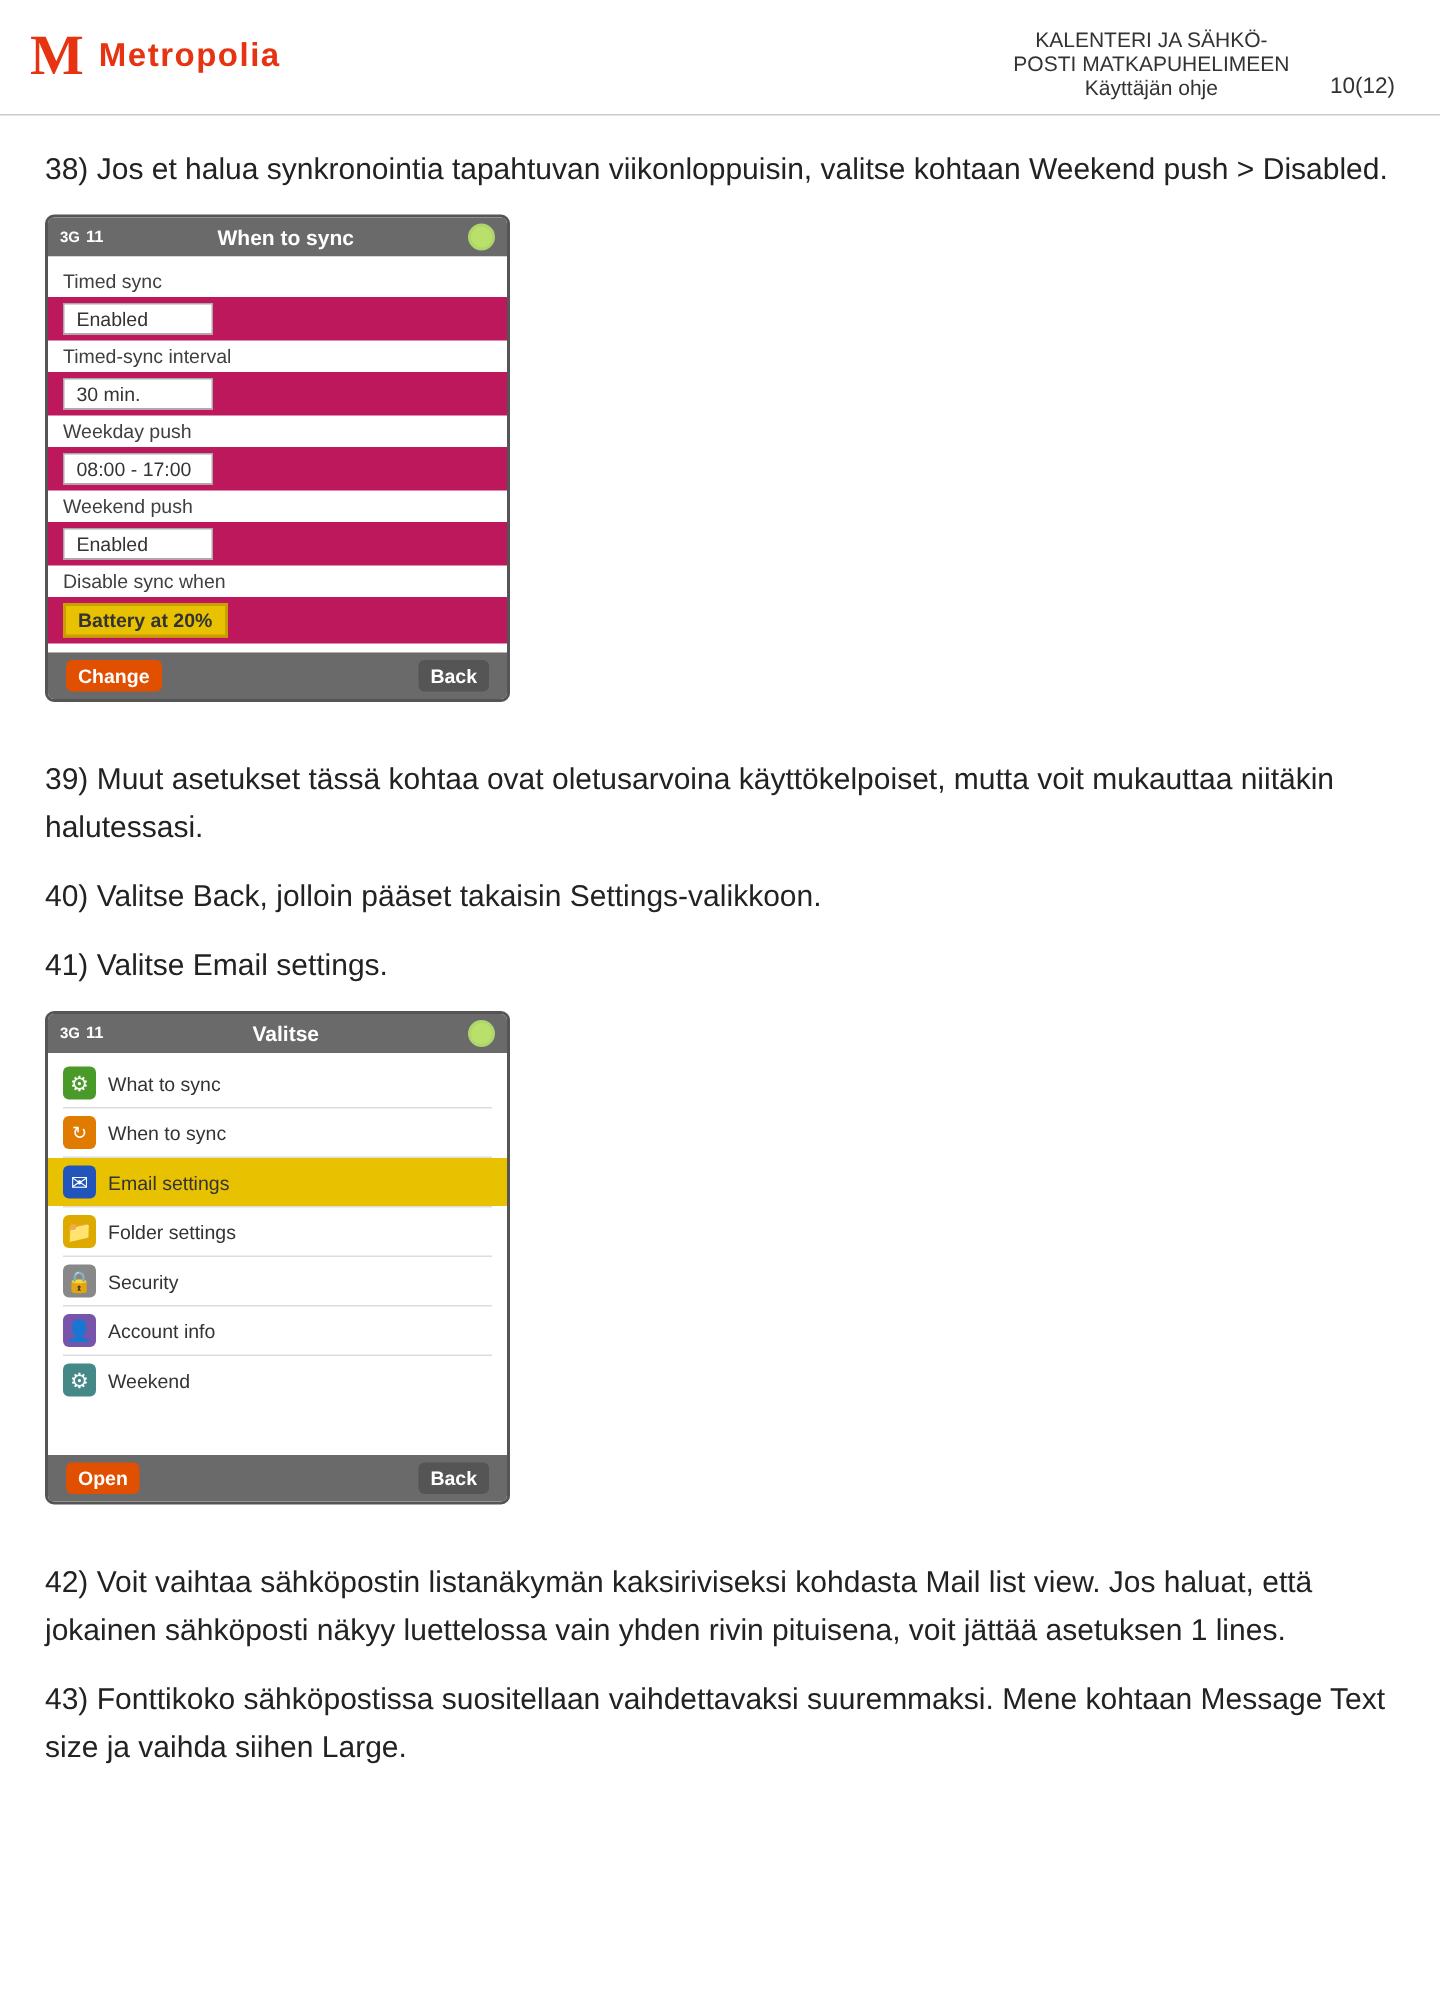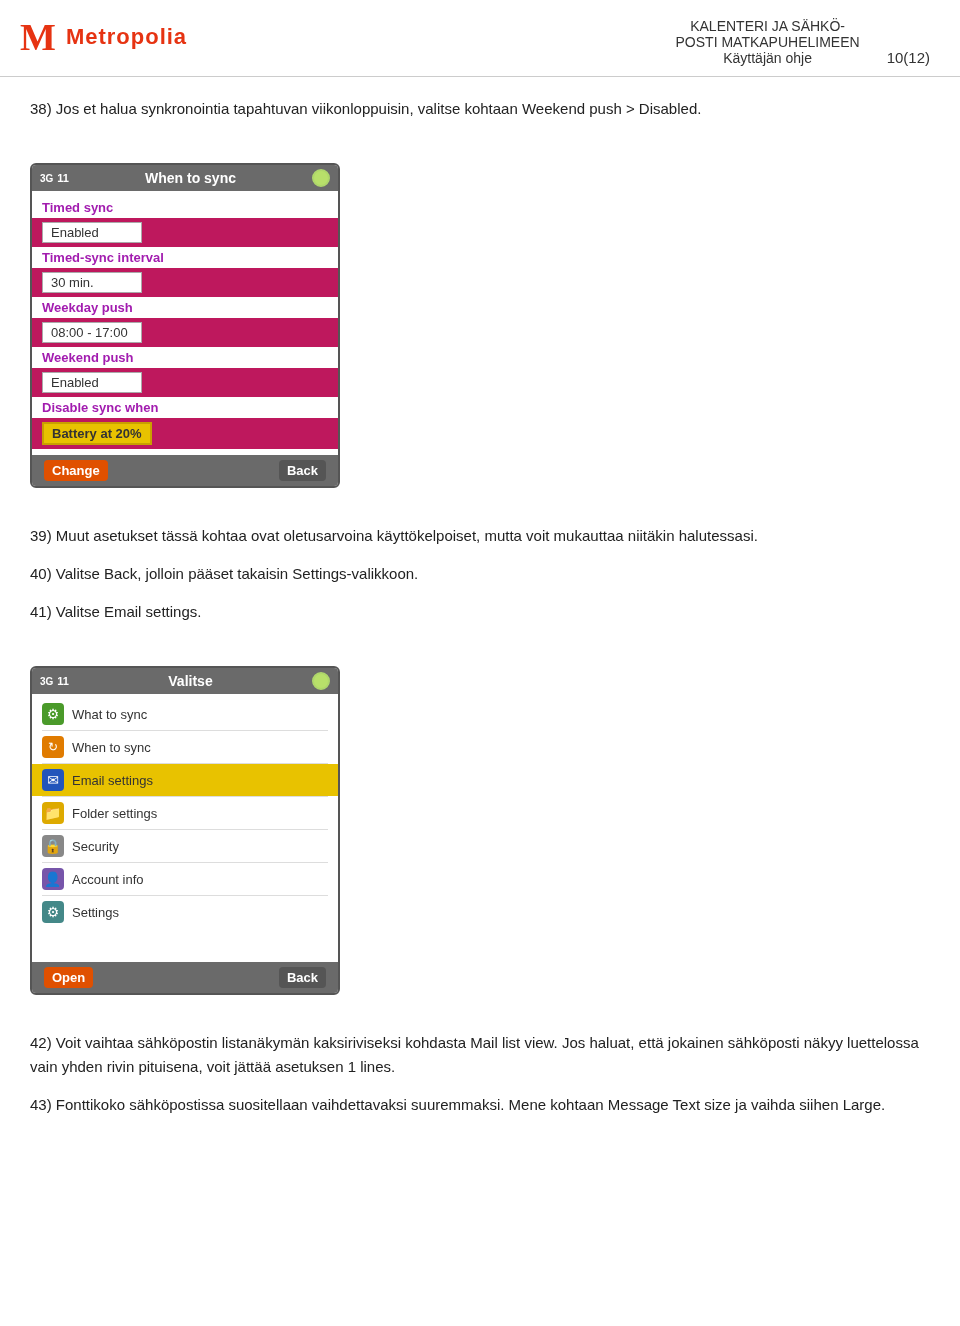--- a/index.html
+++ b/index.html
@@ -98,22 +98,22 @@
       padding: 6px 0;
     }
 
     
     .settings-row {
       padding: 3px 10px;
       font-size: 13px;
       color: #333;
     }
     .settings-row.label-row {
-      color: #a21caf;
-      font-weight: bold;
+      color: #404040;
+      font-weight: normal;
       font-size: 13px;
     }
     .settings-row.value-row {
       background: #be185d;
     }
     .settings-value-box {
       display: inline-block;
       border: 1px solid #aaa;
       padding: 2px 8px;
       background: #fff;
@@ -179,25 +179,24 @@
     .settings-list-row .row-icon.gray { background: #888; color: white; }
     .settings-list-row .row-icon.purple { background: #7755aa; color: white; }
     .settings-list-row .row-icon.teal { background: #448888; color: white; }
 
     .divider { height: 1px; background: #ddd; margin: 0 10px; }
 
     
     .mockup-wrapper {
       position: relative;
       display: inline-block;
-      margin-top: 28px;
-    }
-
-    
-    .para { margin-bottom: 14px; line-height: 1.6; font-size: 15px; }
+    }
+
+    
+    .para { margin-bottom: 14px; line-height: 1.6; font-size: 20px; }
   </style>
 </head>
 <body>
 
 <div class="header">
   <div class="logo-area">
     <div class="logo-m" style="font-family: Georgia, serif; font-size: 38px; color: rgb(230, 51, 18); font-weight: bold;">M</div>
     <div class="logo-text">Metropolia</div>
   </div>
   <div class="header-right">
@@ -320,21 +319,21 @@
         <div class="divider"></div>
 
         <div class="settings-list-row">
           <div class="row-icon purple">👤</div>
           <span>Account info</span>
         </div>
         <div class="divider"></div>
 
         <div class="settings-list-row">
           <div class="row-icon teal">⚙</div>
-          <span>Settings</span>
+          <span>Weekend</span>
         </div>
 
         <div style="height: 30px;"></div>
       </div>
 
       <div class="phone-bottombar">
         <button class="phone-btn left">Open</button>
         <button class="phone-btn right">Back</button>
       </div>
     </div>

